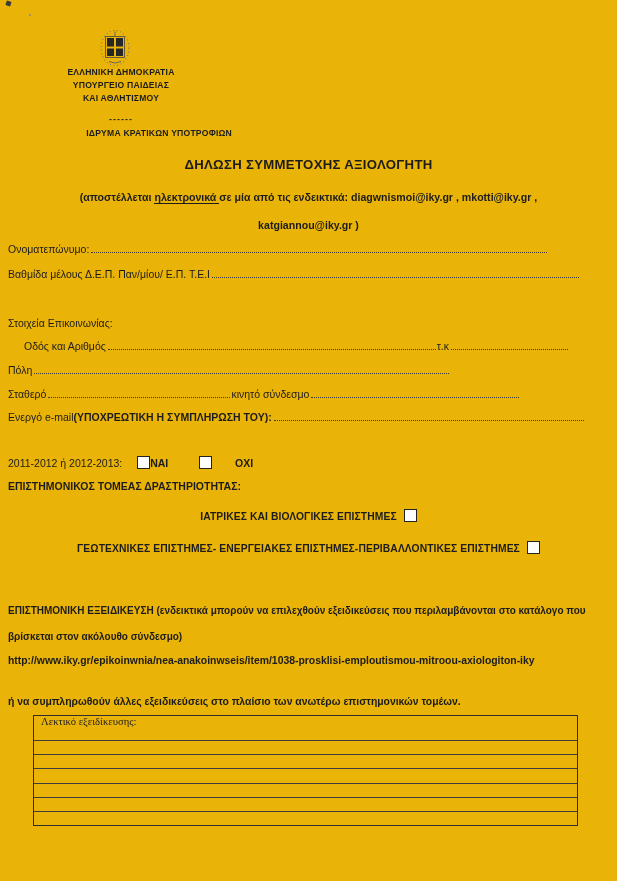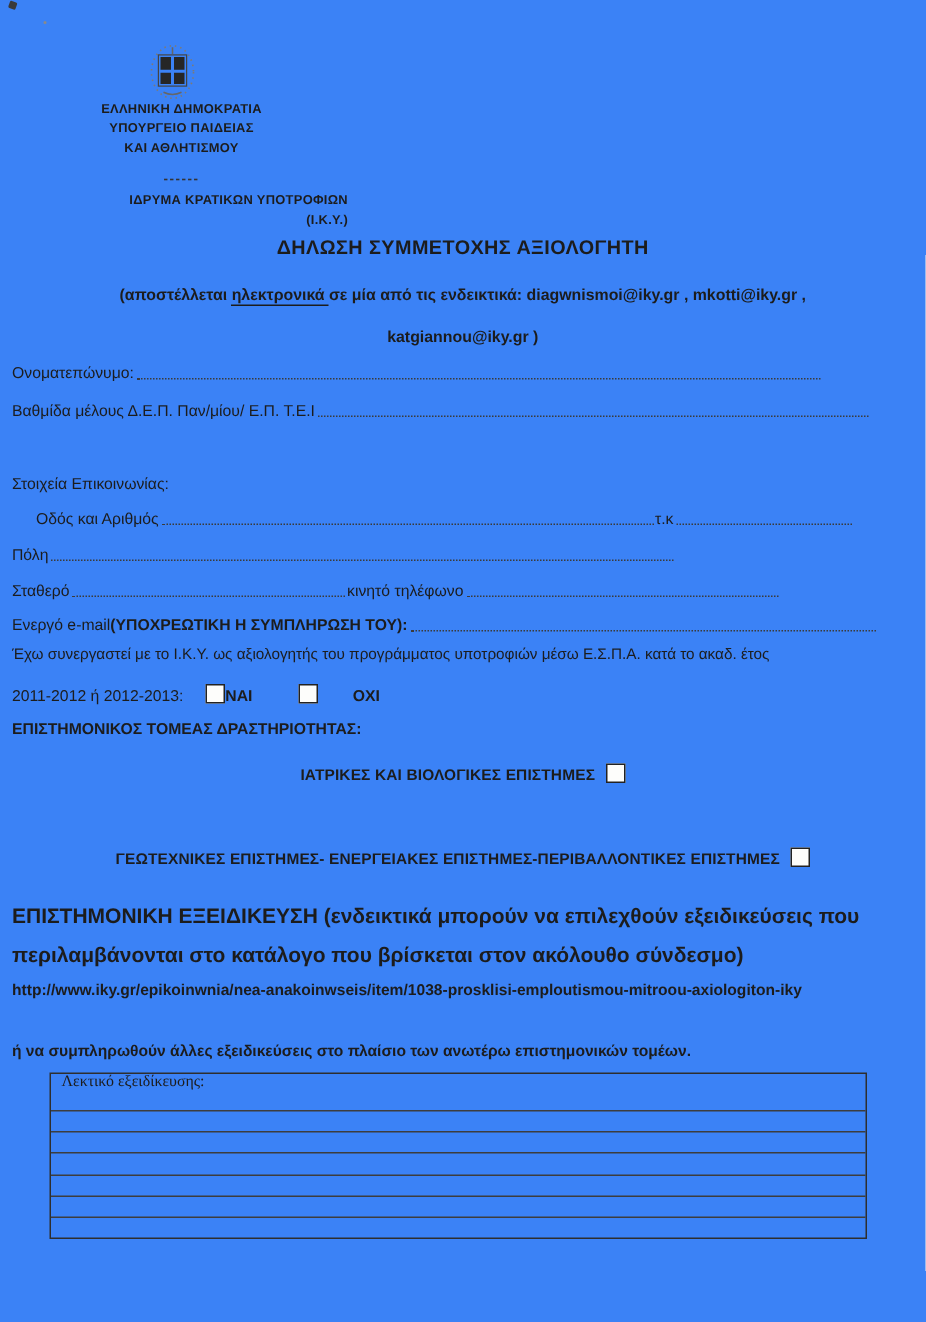--- a/index.html
+++ b/index.html
@@ -1,19 +1,19 @@
 <!DOCTYPE html>
 <html><head>
 <meta charset="utf-8">
 <style>
   html,body{margin:0;padding:0;background:#e9e9e9;}
   .page{
     position:relative;
     width:617px;height:881px;
-    background:#3b82f6;
+    background:#eab308;
     font-family:"Liberation Sans",sans-serif;
     color:#1c1c1c;
     overflow:hidden;
     margin:0 auto;
   }
   .abs{position:absolute;}
   .nowrap{white-space:nowrap;}
   .b{font-weight:bold;}
   .center{left:0;width:617px;text-align:center;}
   
@@ -26,21 +26,21 @@
   .u{border-bottom:1.4px solid #1c1c1c;padding-bottom:0px;}
   
   .frow{display:flex;align-items:flex-end;font-size:10.5px;height:15px;}
   .frow .lbl{white-space:nowrap;}
   .dots{border-bottom:1.7px dotted #3b3b3b;height:4px;margin:0 1px 2px 2px;}
   .grow{flex:1;}
   .statement{font-size:10.2px;}
   .cb{display:inline-block;width:11px;height:11px;border:1.6px solid #222;background:#fdfdfb;vertical-align:-2px;}
   .opt{font-size:10.3px;font-weight:bold;letter-spacing:.1px;}
   .opt .cb{margin-left:7px;}
-  .para{font-size:14px;font-weight:bold;line-height:25.5px;}
+  .para{font-size:10px;font-weight:bold;line-height:25.5px;}
   .url{font-size:10.4px;font-weight:bold;line-height:24px;overflow-wrap:anywhere;word-break:break-all;}
   
   .tbl{left:33px;top:715px;width:545px;height:111px;border:1.4px solid #2e2e2e;display:flex;flex-direction:column;box-sizing:border-box;}
   .thead{height:24px;display:flex;align-items:flex-start;padding-left:7px;font-size:10.6px;box-sizing:border-box;font-family:Liberation Serif, serif;}
   .trow{flex:1;border-top:1.1px solid #3d3d3d;}
   
   .speck1{left:6px;top:1px;width:5px;height:5px;background:#3a3a3a;transform:rotate(20deg);border-radius:1px;}
   .speck2{left:29px;top:14px;width:2px;height:2px;background:#8a8a8a;border-radius:50%;}
 </style>
 </head>
@@ -65,21 +65,20 @@
   </div>
 
   <div class="abs hdr">
     <div>ΕΛΛΗΝΙΚΗ ΔΗΜΟΚΡΑΤΙΑ</div>
     <div>ΥΠΟΥΡΓΕΙΟ ΠΑΙΔΕΙΑΣ</div>
     <div>ΚΑΙ ΑΘΛΗΤΙΣΜΟΥ</div>
   </div>
   <div class="abs divider">------</div>
   <div class="abs hdr2">
     <div>ΙΔΡΥΜΑ ΚΡΑΤΙΚΩΝ ΥΠΟΤΡΟΦΙΩΝ</div>
-    <div>(Ι.Κ.Υ.)</div>
   </div>
 
   <div class="abs center title">ΔΗΛΩΣΗ ΣΥΜΜΕΤΟΧΗΣ ΑΞΙΟΛΟΓΗΤΗ</div>
 
   <div class="abs center sub1 nowrap">
     <span>(αποστέλλεται </span><span class="u">ηλεκτρονικά </span><span> σε μία από τις ενδεικτικά: diagwnismoi@iky.gr , mkotti@iky.gr ,</span>
   </div>
   <div class="abs center sub2">katgiannou@iky.gr )</div>
 
   <div class="abs frow" style="left:8px;top:240px;width:540px;">
@@ -105,45 +104,44 @@
   </div>
 
   <div class="abs frow" style="left:8px;top:361px;width:442px;">
     <span class="lbl">Πόλη</span>
     <span class="dots grow"></span>
   </div>
 
   <div class="abs frow" style="left:8px;top:385px;width:512px;">
     <span class="lbl">Σταθερό</span>
     <span class="dots" style="width:182px;"></span>
-    <span class="lbl">κινητό τηλέφωνο</span>
+    <span class="lbl">κινητό σύνδεσμο</span>
     <span class="dots grow"></span>
   </div>
 
   <div class="abs frow" style="left:8px;top:408px;width:577px;">
     <span class="lbl">Ενεργό e-mail </span>
     <span class="lbl b">(ΥΠΟΧΡΕΩΤΙΚΗ Η ΣΥΜΠΛΗΡΩΣΗ ΤΟΥ):</span>
     <span class="dots grow"></span>
   </div>
 
-  <div class="abs statement nowrap" style="left:8px;top:431px;">Έχω συνεργαστεί με το Ι.Κ.Υ. ως αξιολογητής του προγράμματος υποτροφιών μέσω Ε.Σ.Π.Α. κατά το ακαδ. έτος</div>
 
   <div class="abs nowrap" style="left:8px;top:456px;font-size:10.5px;">
     <span>2011-2012 ή 2012-2013:</span>
     <span class="cb" style="margin-left:12px;"></span><span class="b">ΝΑΙ</span>
     <span class="cb" style="margin-left:28px;"></span>
     <span class="b" style="margin-left:20px;">ΟΧΙ</span>
   </div>
 
   <div class="abs b nowrap" style="left:8px;top:480px;font-size:10.5px;">ΕΠΙΣΤΗΜΟΝΙΚΟΣ ΤΟΜΕΑΣ ΔΡΑΣΤΗΡΙΟΤΗΤΑΣ:</div>
 
   <div class="abs center opt nowrap" style="top:509px;">
     <span>ΙΑΤΡΙΚΕΣ ΚΑΙ ΒΙΟΛΟΓΙΚΕΣ ΕΠΙΣΤΗΜΕΣ</span><span class="cb"></span>
   </div>
-  <div class="abs center opt nowrap" style="top:565px;">
+  <div class="abs center opt nowrap" style="top:541px;">
     <span>ΓΕΩΤΕΧΝΙΚΕΣ ΕΠΙΣΤΗΜΕΣ- ΕΝΕΡΓΕΙΑΚΕΣ ΕΠΙΣΤΗΜΕΣ-ΠΕΡΙΒΑΛΛΟΝΤΙΚΕΣ ΕΠΙΣΤΗΜΕΣ</span><span class="cb"></span>
   </div>
 
   <div class="abs para" style="left:8px;top:598px;width:601px;">ΕΠΙΣΤΗΜΟΝΙΚΗ ΕΞΕΙΔΙΚΕΥΣΗ (ενδεικτικά μπορούν να επιλεχθούν εξειδικεύσεις που περιλαμβάνονται στο κατάλογο που βρίσκεται στον ακόλουθο σύνδεσμο)</div>
   <div class="abs url" style="left:8px;top:649px;width:603px;"> http://www.iky.gr/epikoinwnia/nea-anakoinwseis/item/1038-prosklisi-emploutismou-mitroou-axiologiton-iky</div>
   <div class="abs b nowrap" style="left:8px;top:696px;font-size:10.4px;">ή να συμπληρωθούν άλλες εξειδικεύσεις στο πλαίσιο των ανωτέρω επιστημονικών τομέων.</div>
 
   <div class="abs tbl">
     <div class="thead">
       <span>Λεκτικό εξειδίκευσης:</span>

